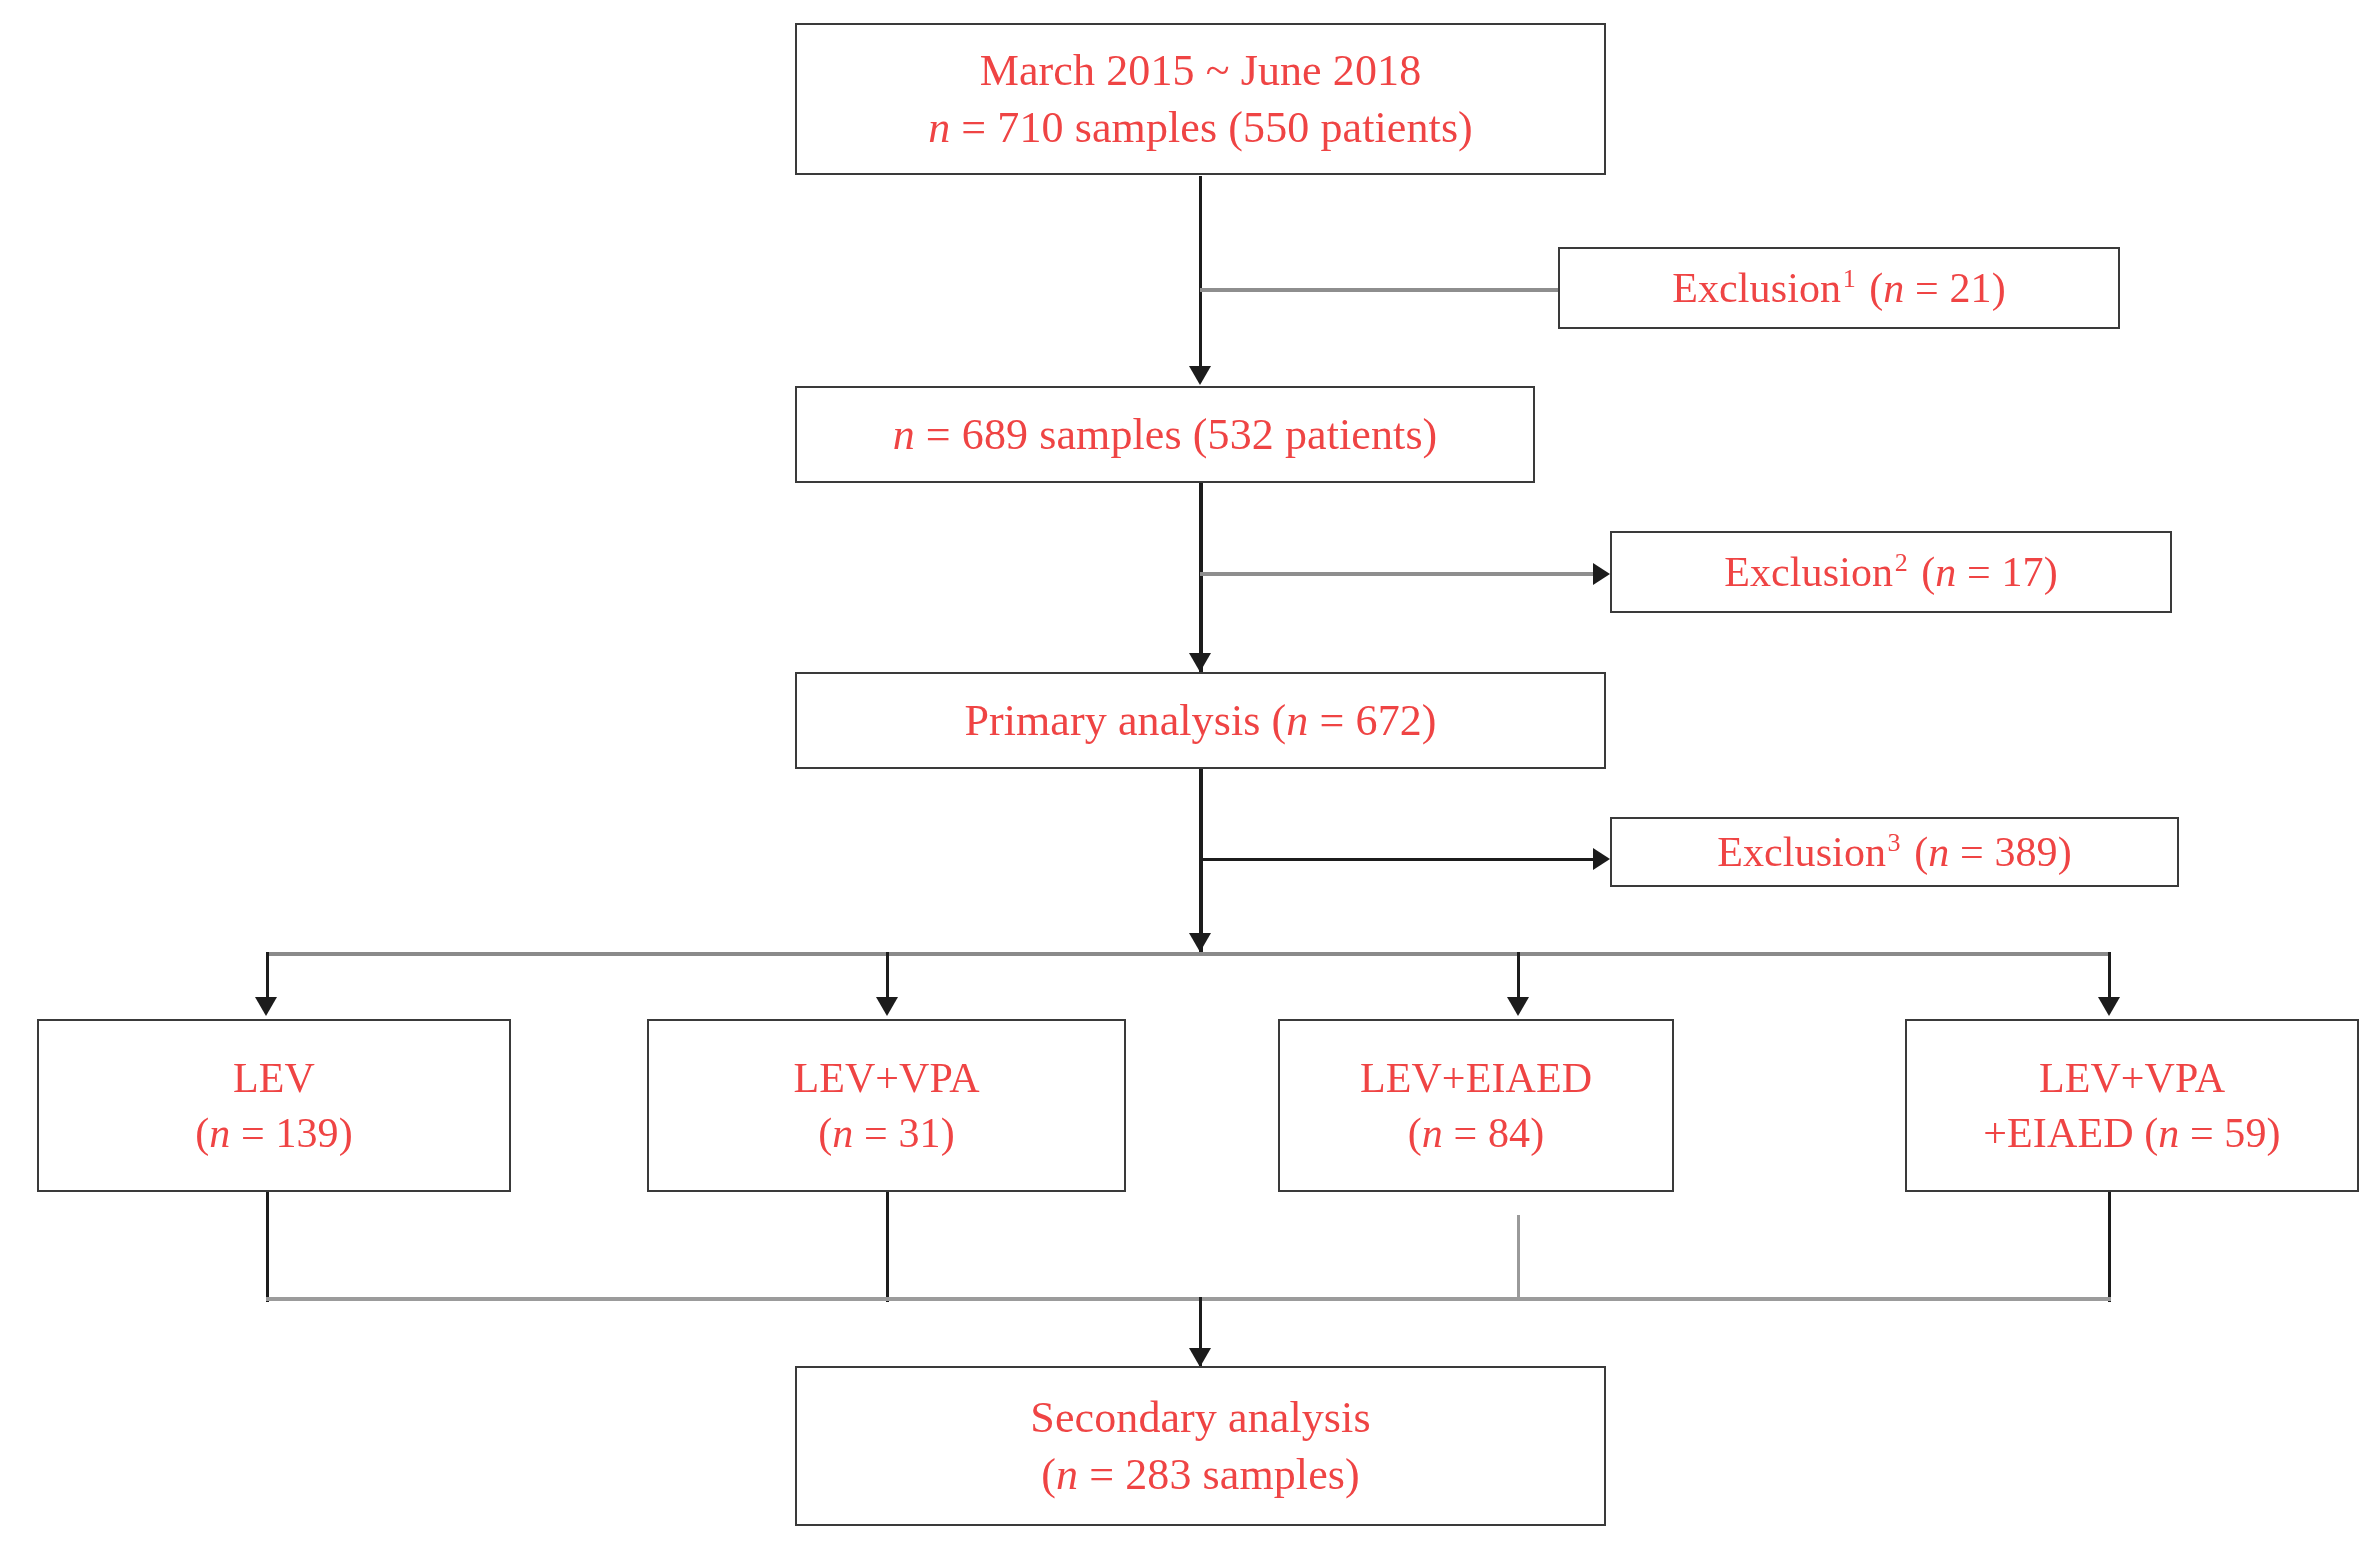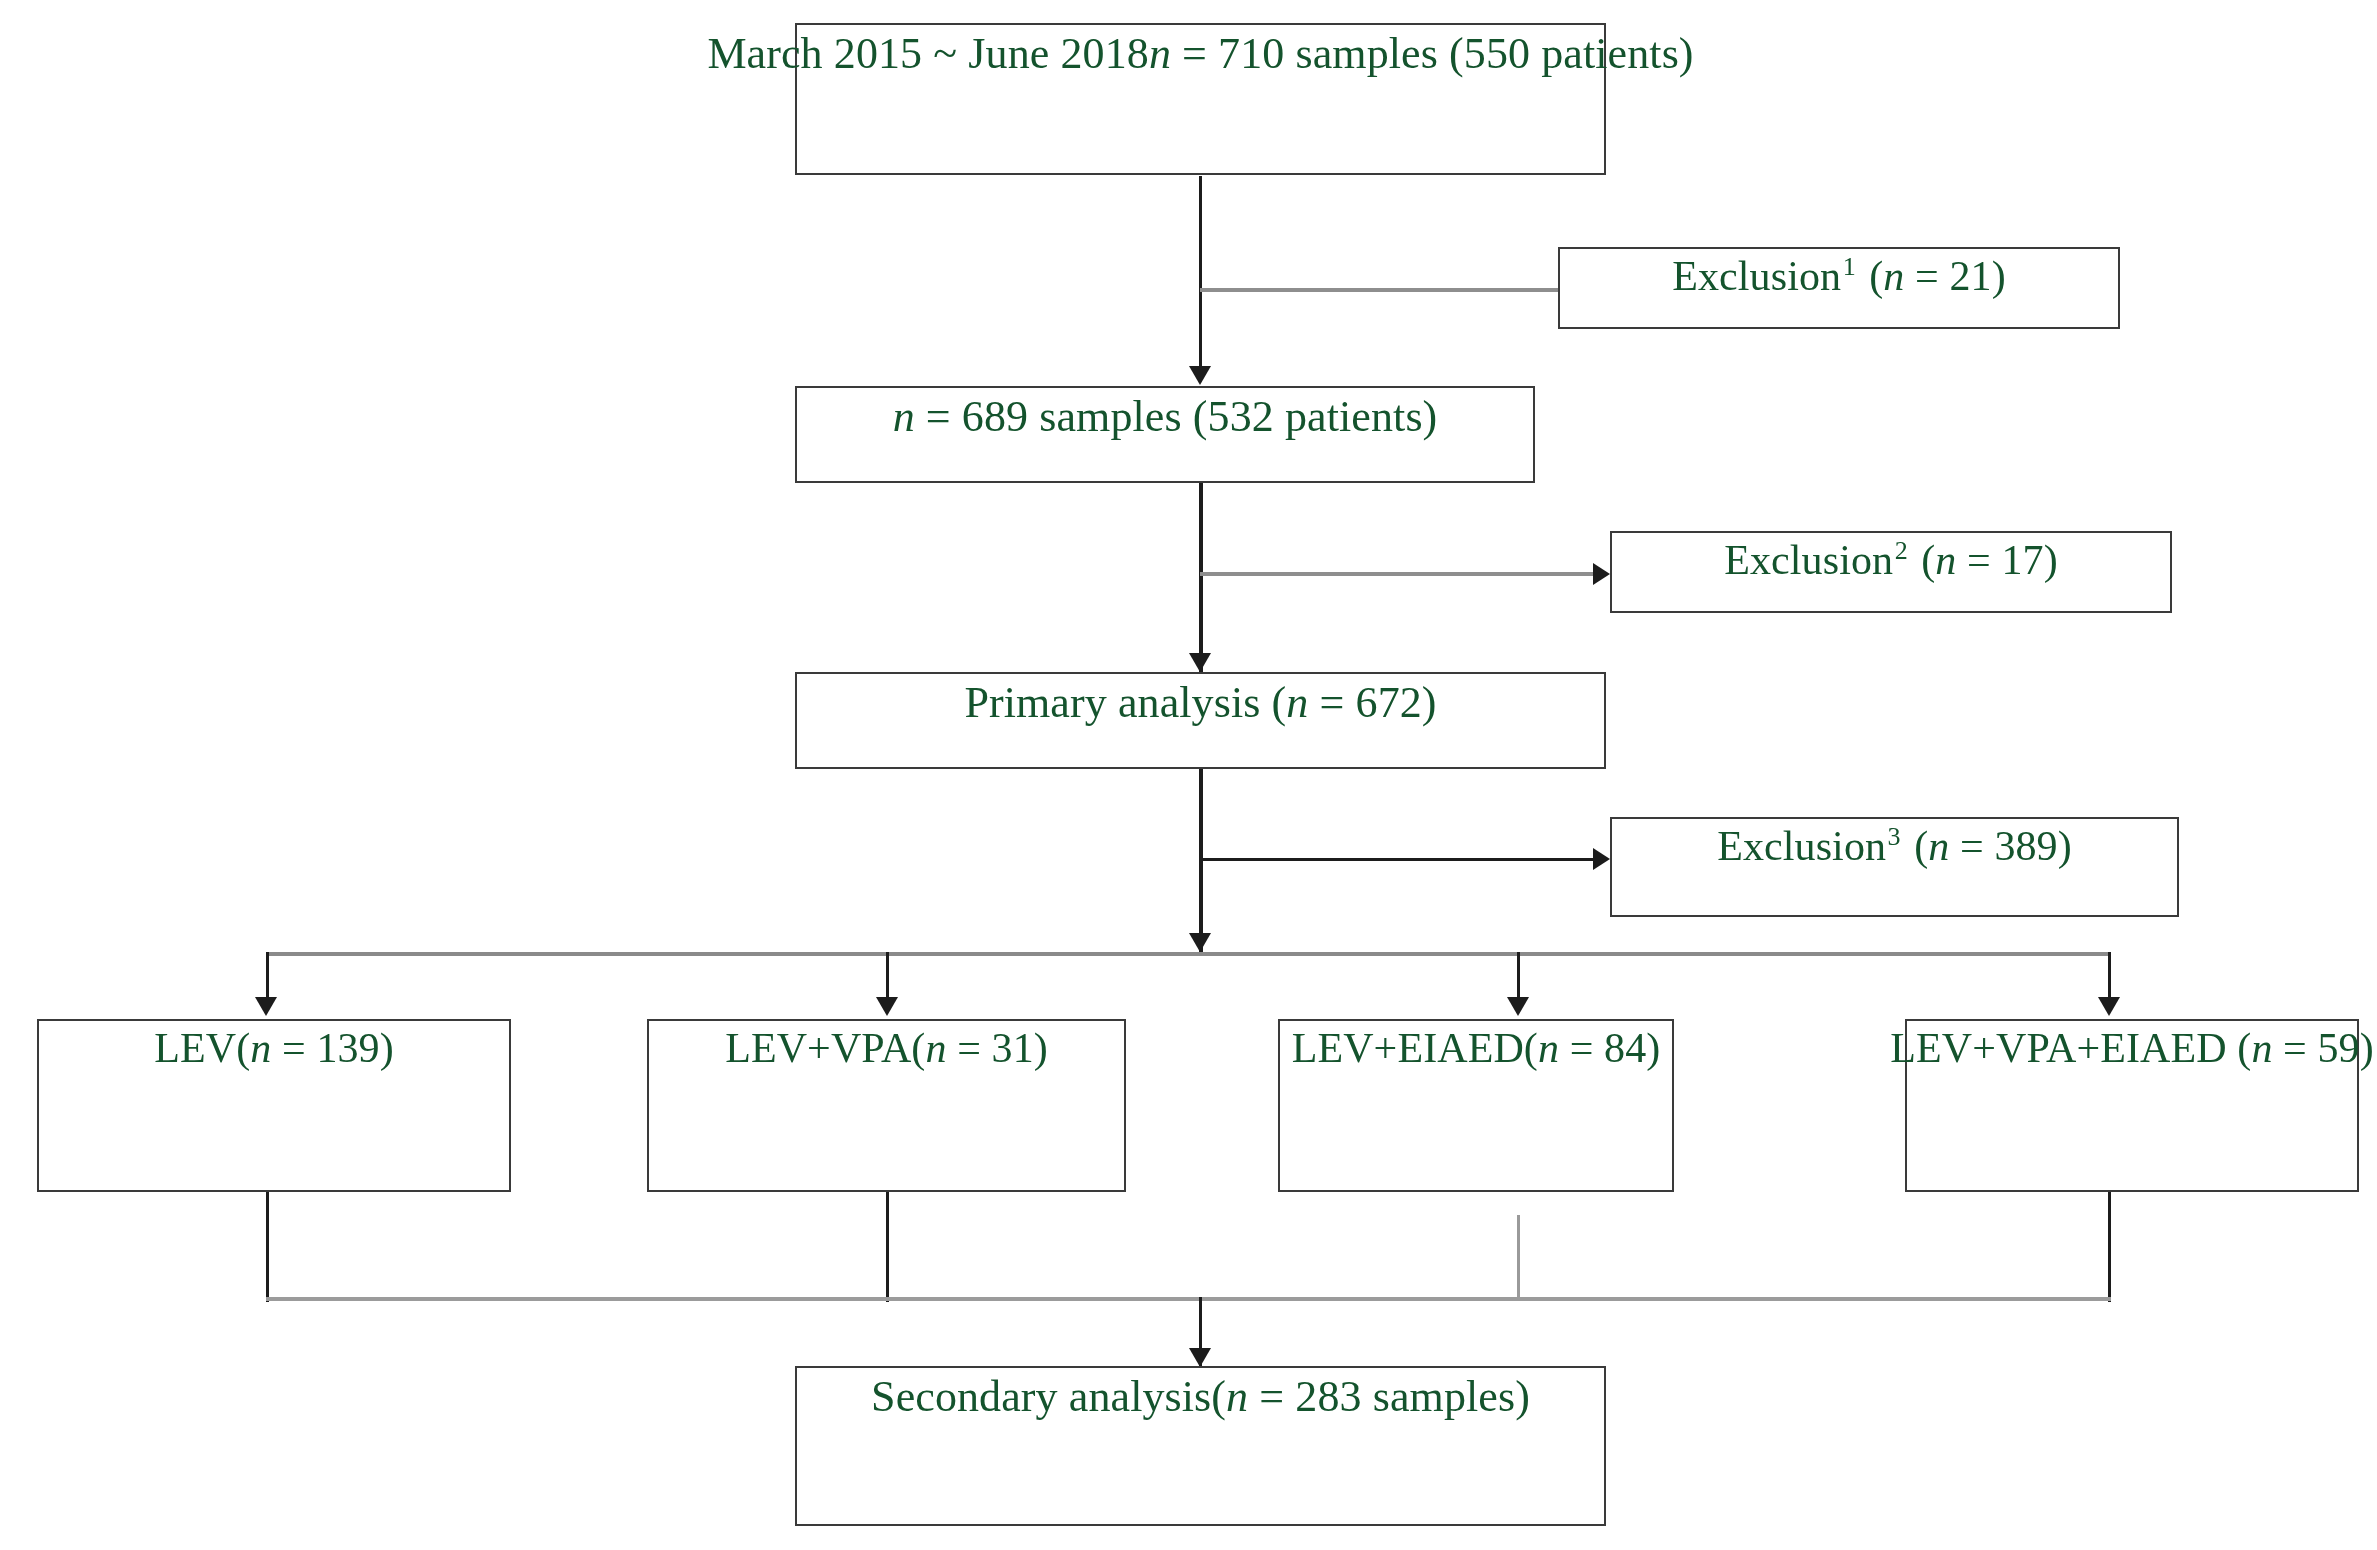--- a/index.html
+++ b/index.html
@@ -17,25 +17,25 @@
     overflow: hidden;
   }
 
   
   .box {
     position: absolute;
     box-sizing: border-box;
     background: #ffffff;
     border: 2.2px solid #3a3a3a;
     display: flex;
-    flex-direction: row;
-    align-items: flex-start;
+    flex-direction: column;
+    align-items: center;
     justify-content: center;
     text-align: center;
-    color: #14532d;
+    color: #ef4444;
     line-height: 1.30;
     letter-spacing: 0.1px;
   }
   .box .line {
     display: block;
     white-space: nowrap;
   }
   .box.main   { font-size: 44px; }
   .box.excl   { font-size: 42px; }
   .box.group  { font-size: 42px; }
@@ -115,21 +115,21 @@
 
   <div class="box main" style="left:795px; top:672px; width:811px; height:97px;">
     <span class="line"><span>Primary analysis (</span><span class="it">n</span><span> = 672)</span></span>
   </div>
 
   <div class="vline" style="left:1199px; top:769px; width:3.7px; height:184px;"></div>
   <div class="arrow-down" style="left:1189px; top:933px;"></div>
 
   <div class="hline" style="left:1200px; top:858px; width:398px;"></div>
   <div class="arrow-right" style="left:1593px; top:848px;"></div>
-  <div class="box excl" style="left:1610px; top:817px; width:569px; height:100px;">
+  <div class="box excl" style="left:1610px; top:817px; width:569px; height:70px;">
     <span class="line"><span>Exclusion</span><sup class="mark">3</sup><span> (</span><span class="it">n</span><span> = 389)</span></span>
   </div>
 
   <div class="hline soft" style="left:266px; top:952px; width:1845px; height:4.4px; background:#8a8a8a;"></div>
 
   <div class="vline" style="left:266px; top:952px; height:51px;"></div>
   <div class="arrow-down" style="left:255px; top:997px;"></div>
 
   <div class="vline" style="left:886px; top:952px; height:51px;"></div>
   <div class="arrow-down" style="left:876px; top:997px;"></div>

